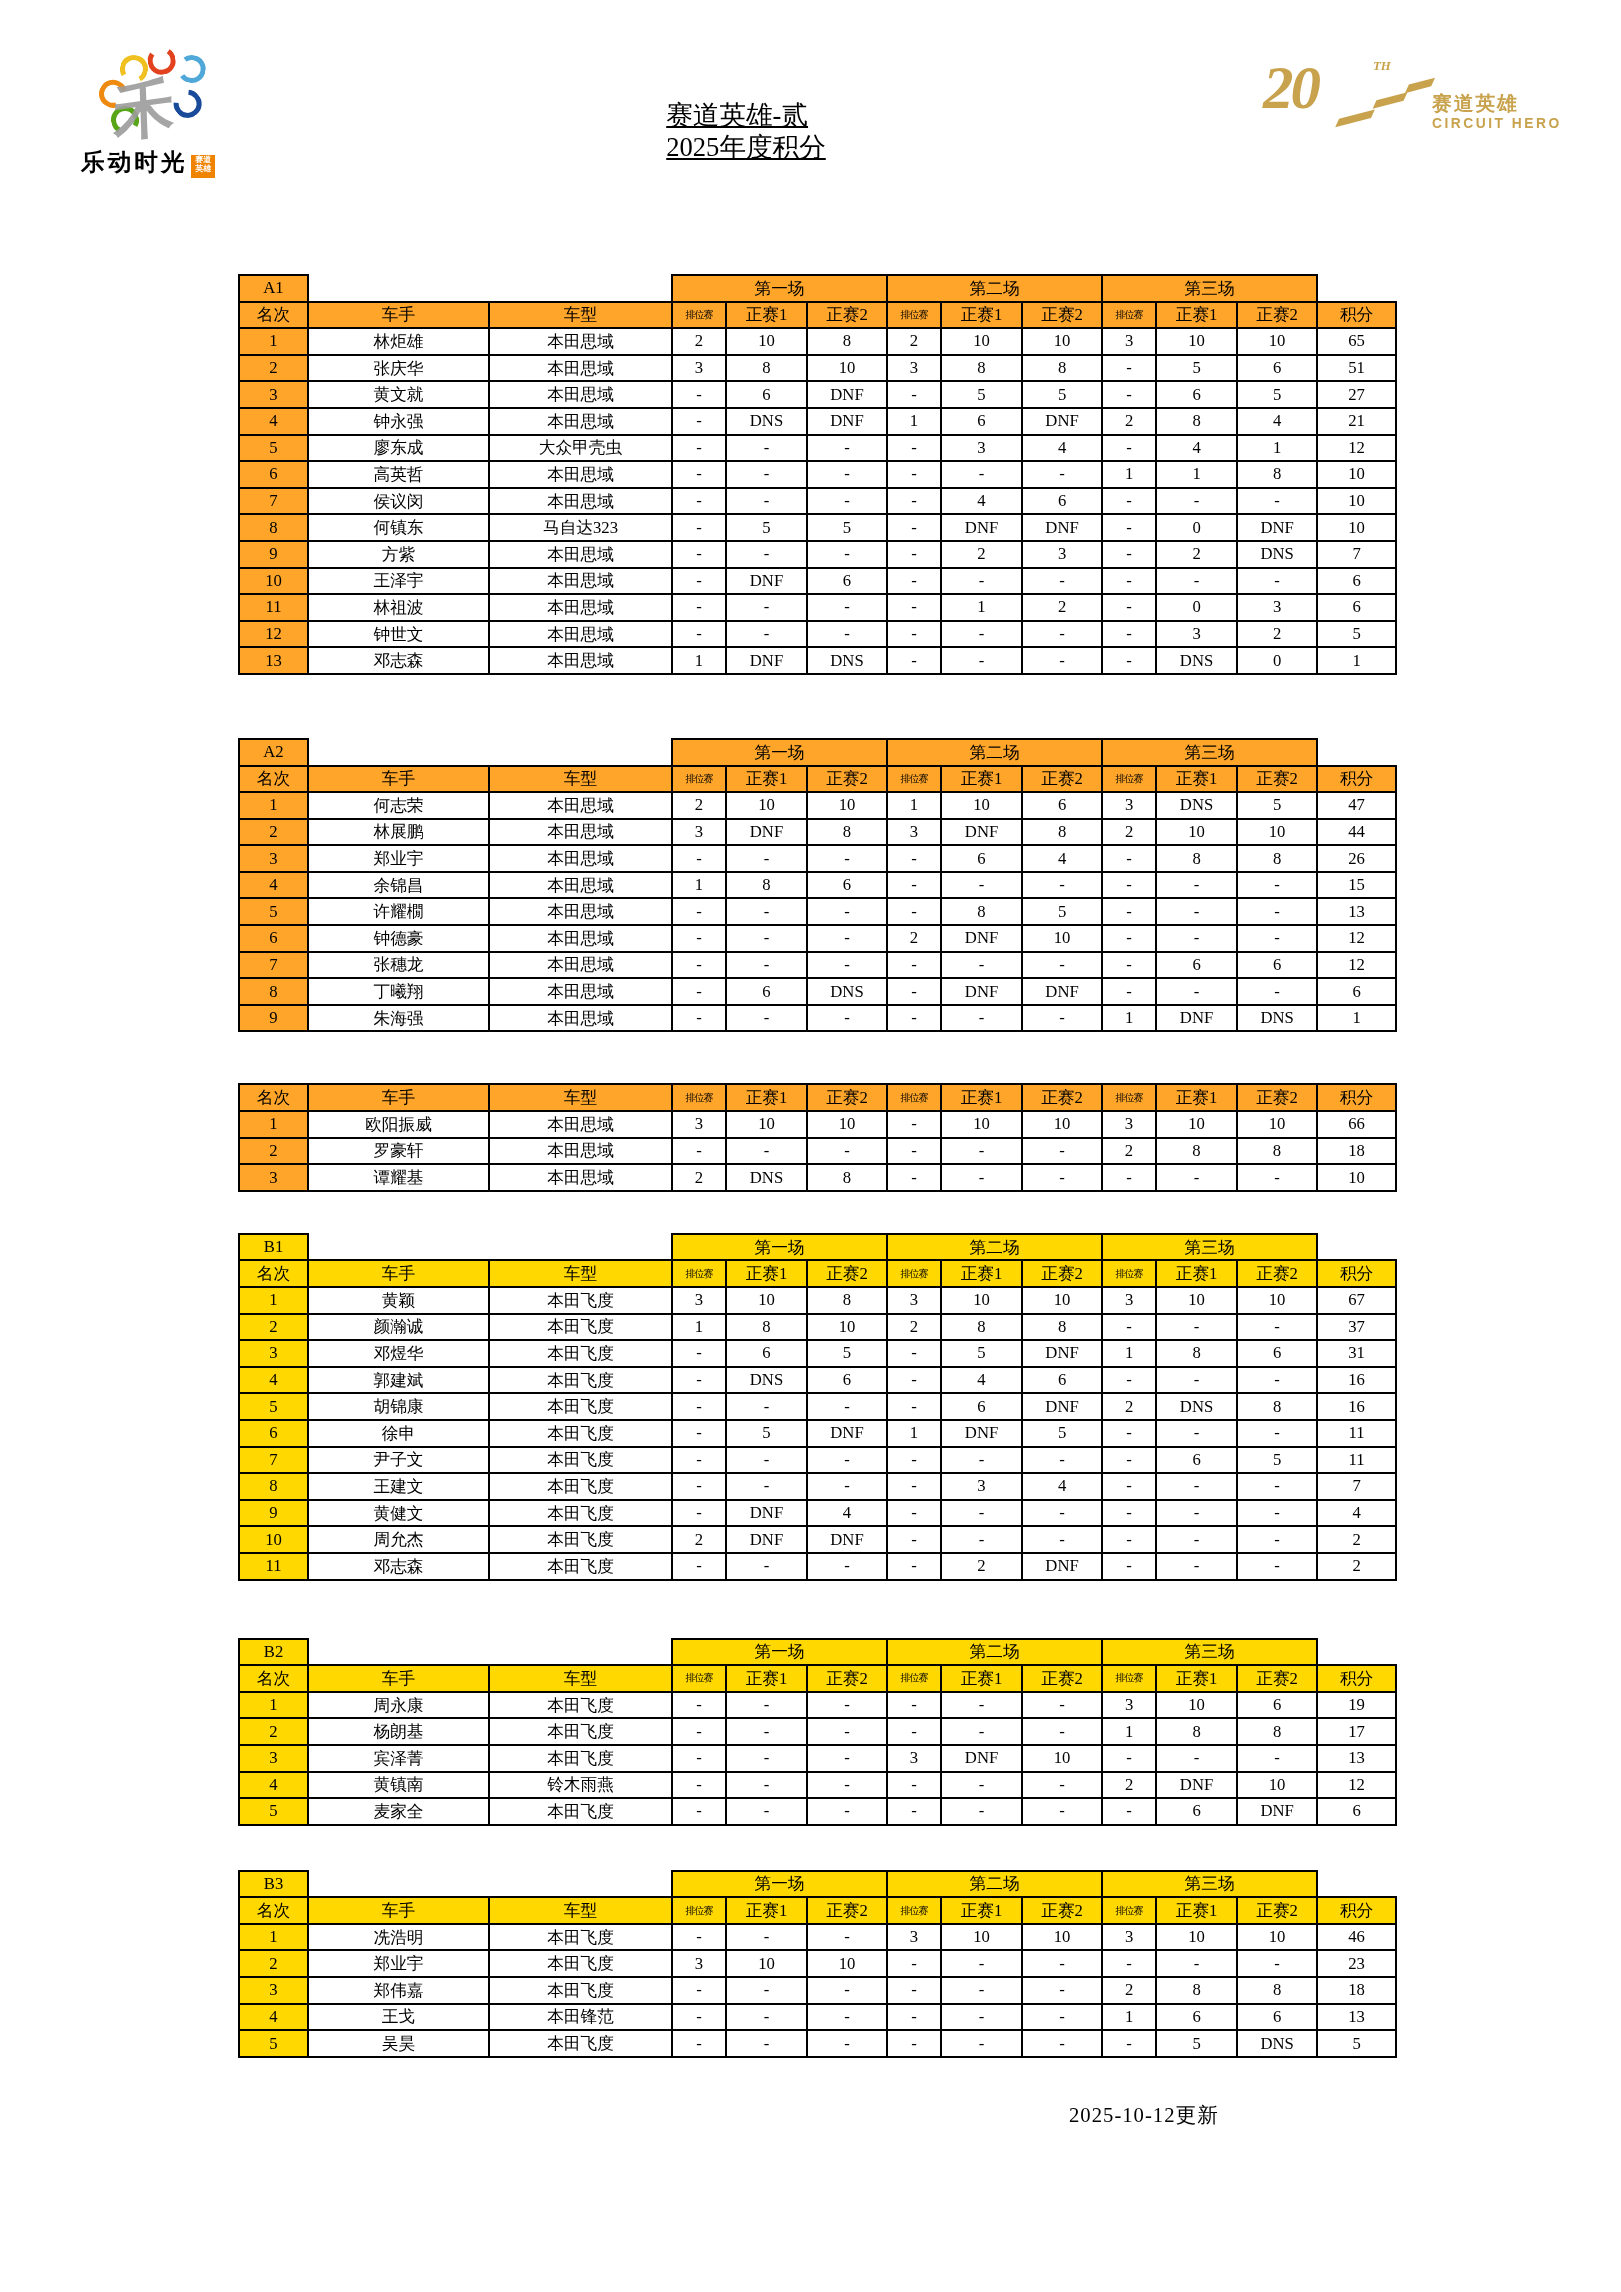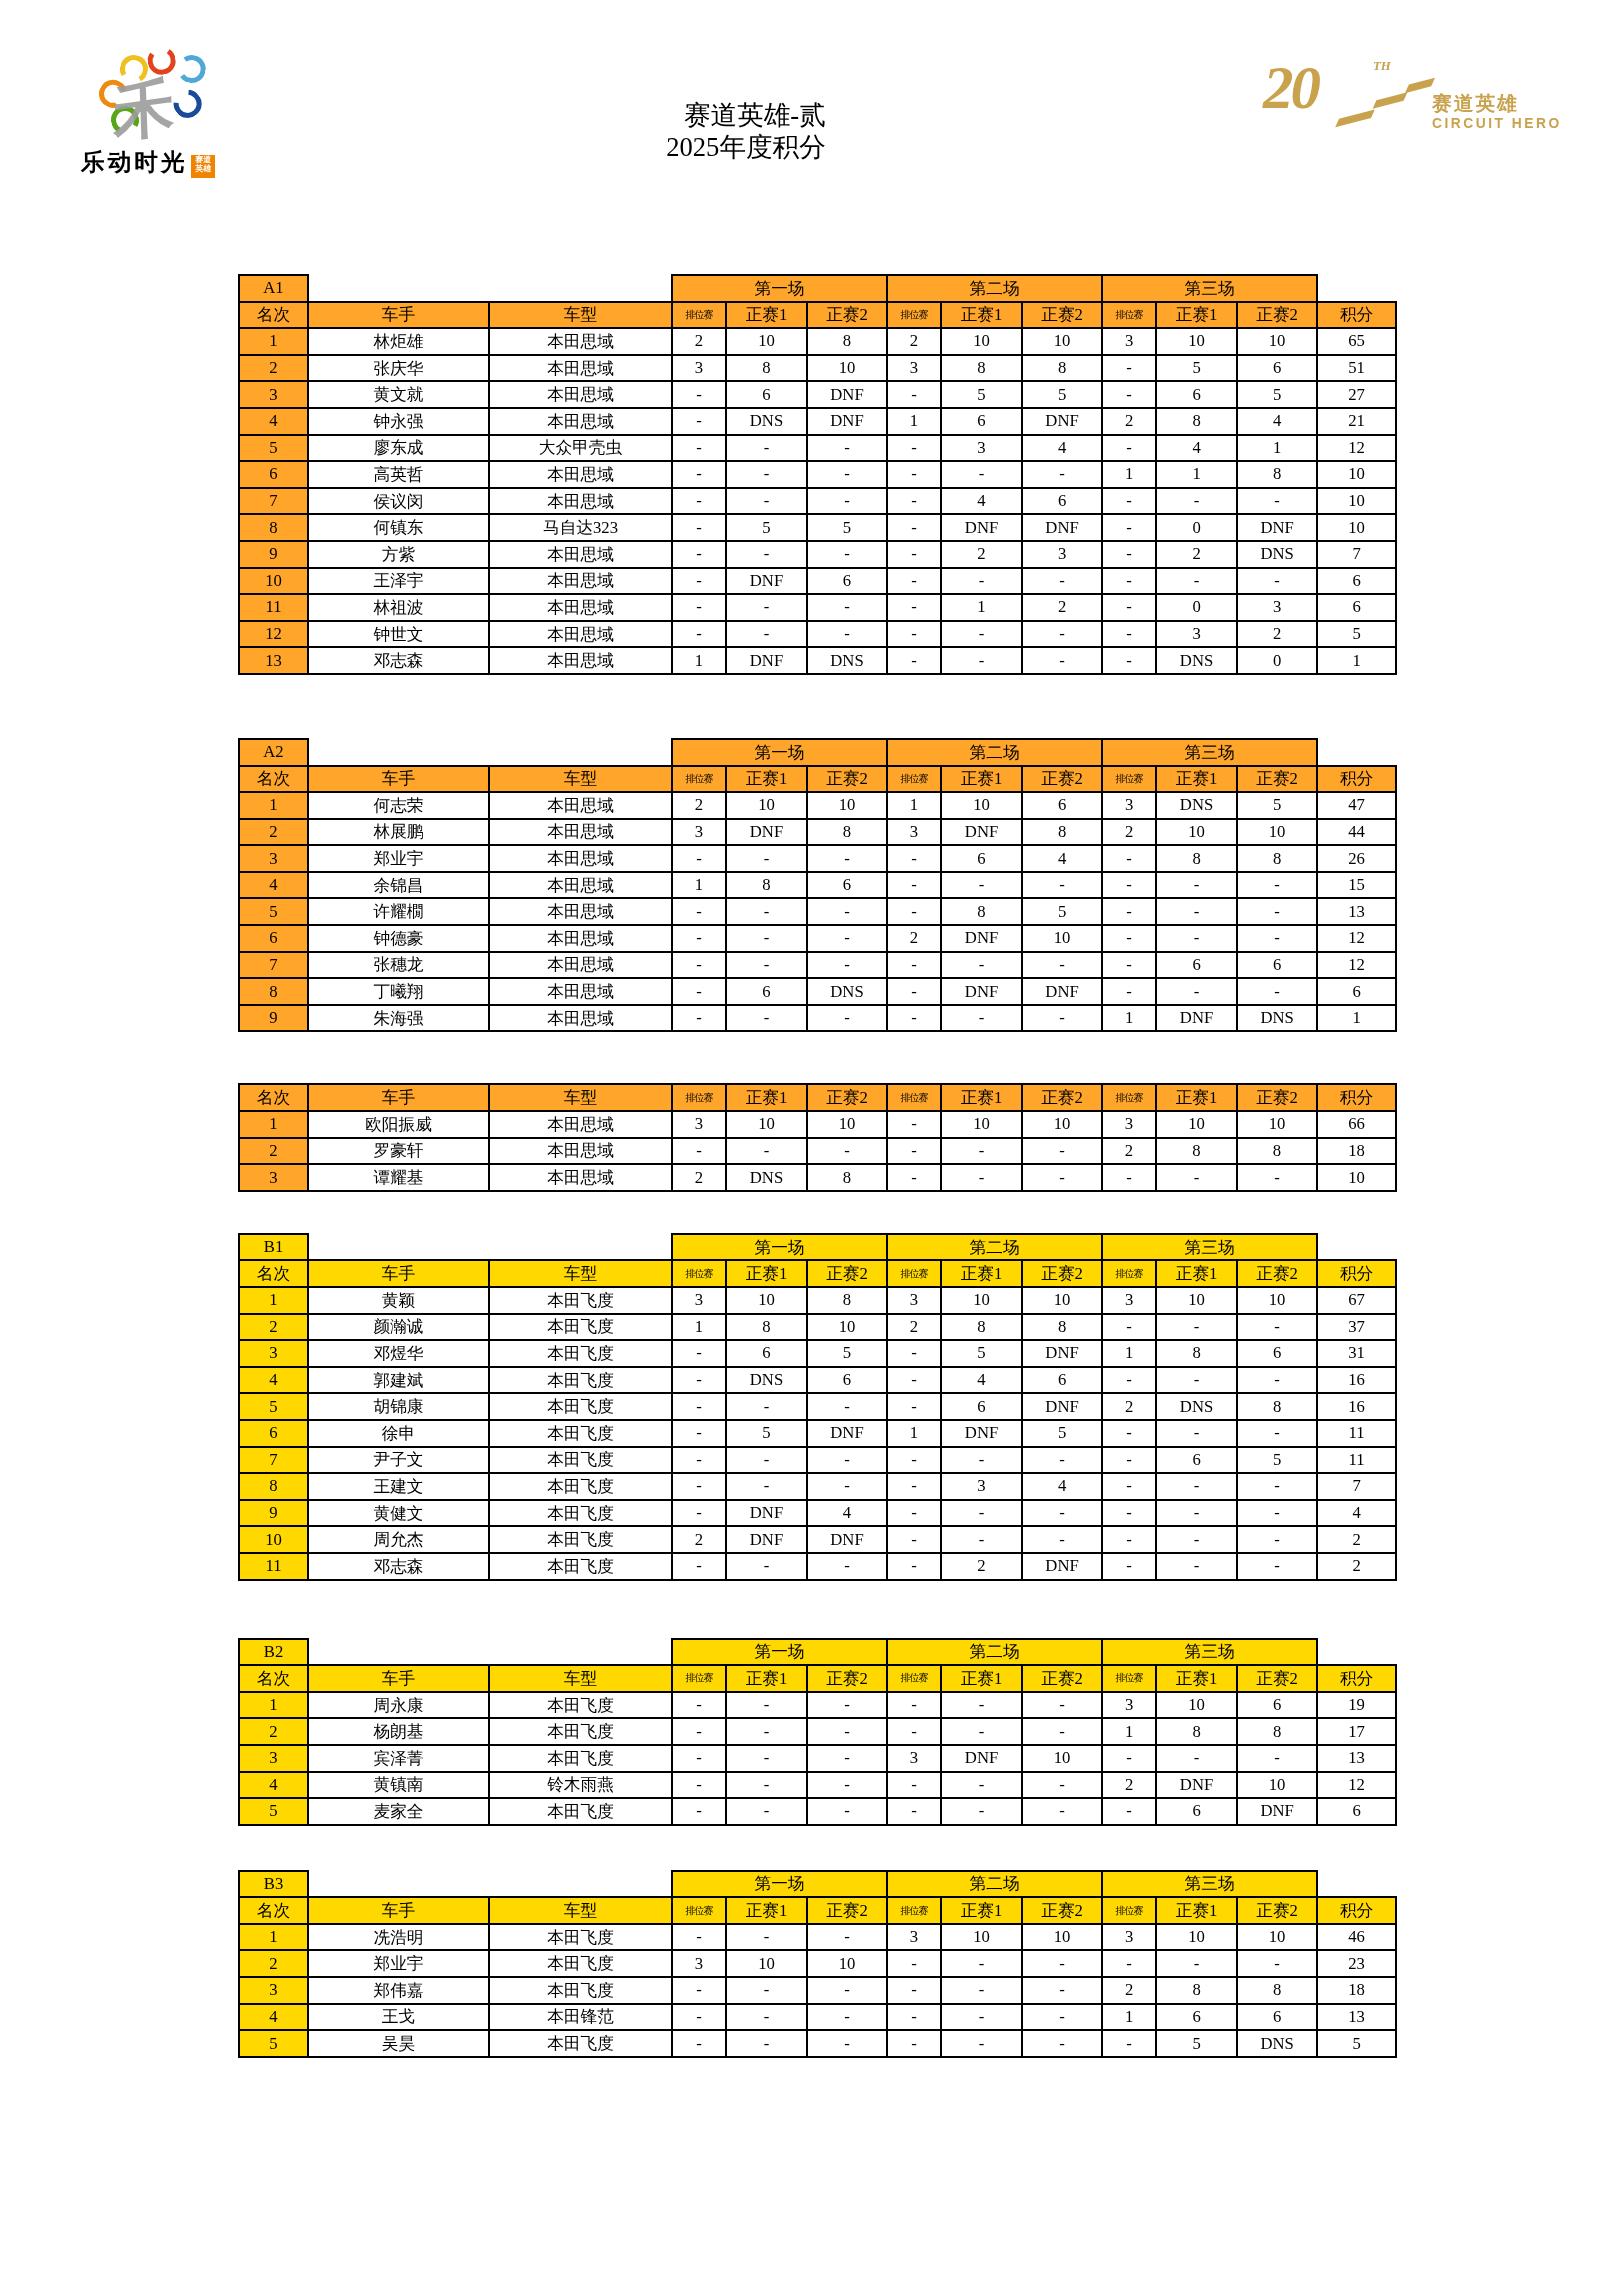--- a/index.html
+++ b/index.html
@@ -9,21 +9,21 @@
     height:2292px;
     background:#fff;
     font-family:"Liberation Serif","DejaVu Serif",serif;
     color:#000;
     overflow:hidden;
   }
   
   .hdr-area{position:relative;width:100%;height:274px;}
   .title-block{
     position:absolute;top:100px;left:746px;transform:translateX(-50%);
-    text-align:right;font-size:26.6px;line-height:31.5px;white-space:nowrap;
+    text-align:left;font-size:26.6px;line-height:31.5px;white-space:nowrap;text-decoration:underline;
   }
   
   .logo-left{position:absolute;top:47px;left:87px;width:187px;height:123px;}
   .cres{position:absolute;width:17.7px;height:17.7px;border-radius:50%;border:5.9px solid #ccc;}
   .brush{
     position:absolute;left:25.6px;top:33px;font-size:61px;color:#9c9c9c;
     transform:rotate(-8deg) skewX(-6deg);font-weight:bold;opacity:.9;line-height:1;
   }
   .brand-row{position:absolute;left:-5.9px;top:99px;white-space:nowrap;}
   .brand-name{font-size:23.6px;font-weight:bold;letter-spacing:3px;}
@@ -1030,15 +1030,16 @@
             <td>-</td>
             <td>-</td>
             <td>5</td>
             <td>DNS</td>
             <td>5</td>
           </tr>
         </tbody>
       </table>
     </div>
 
+  <div class="footer-note">2025-10-12更新</div>
 
 </div>
 
 
 </body></html>

